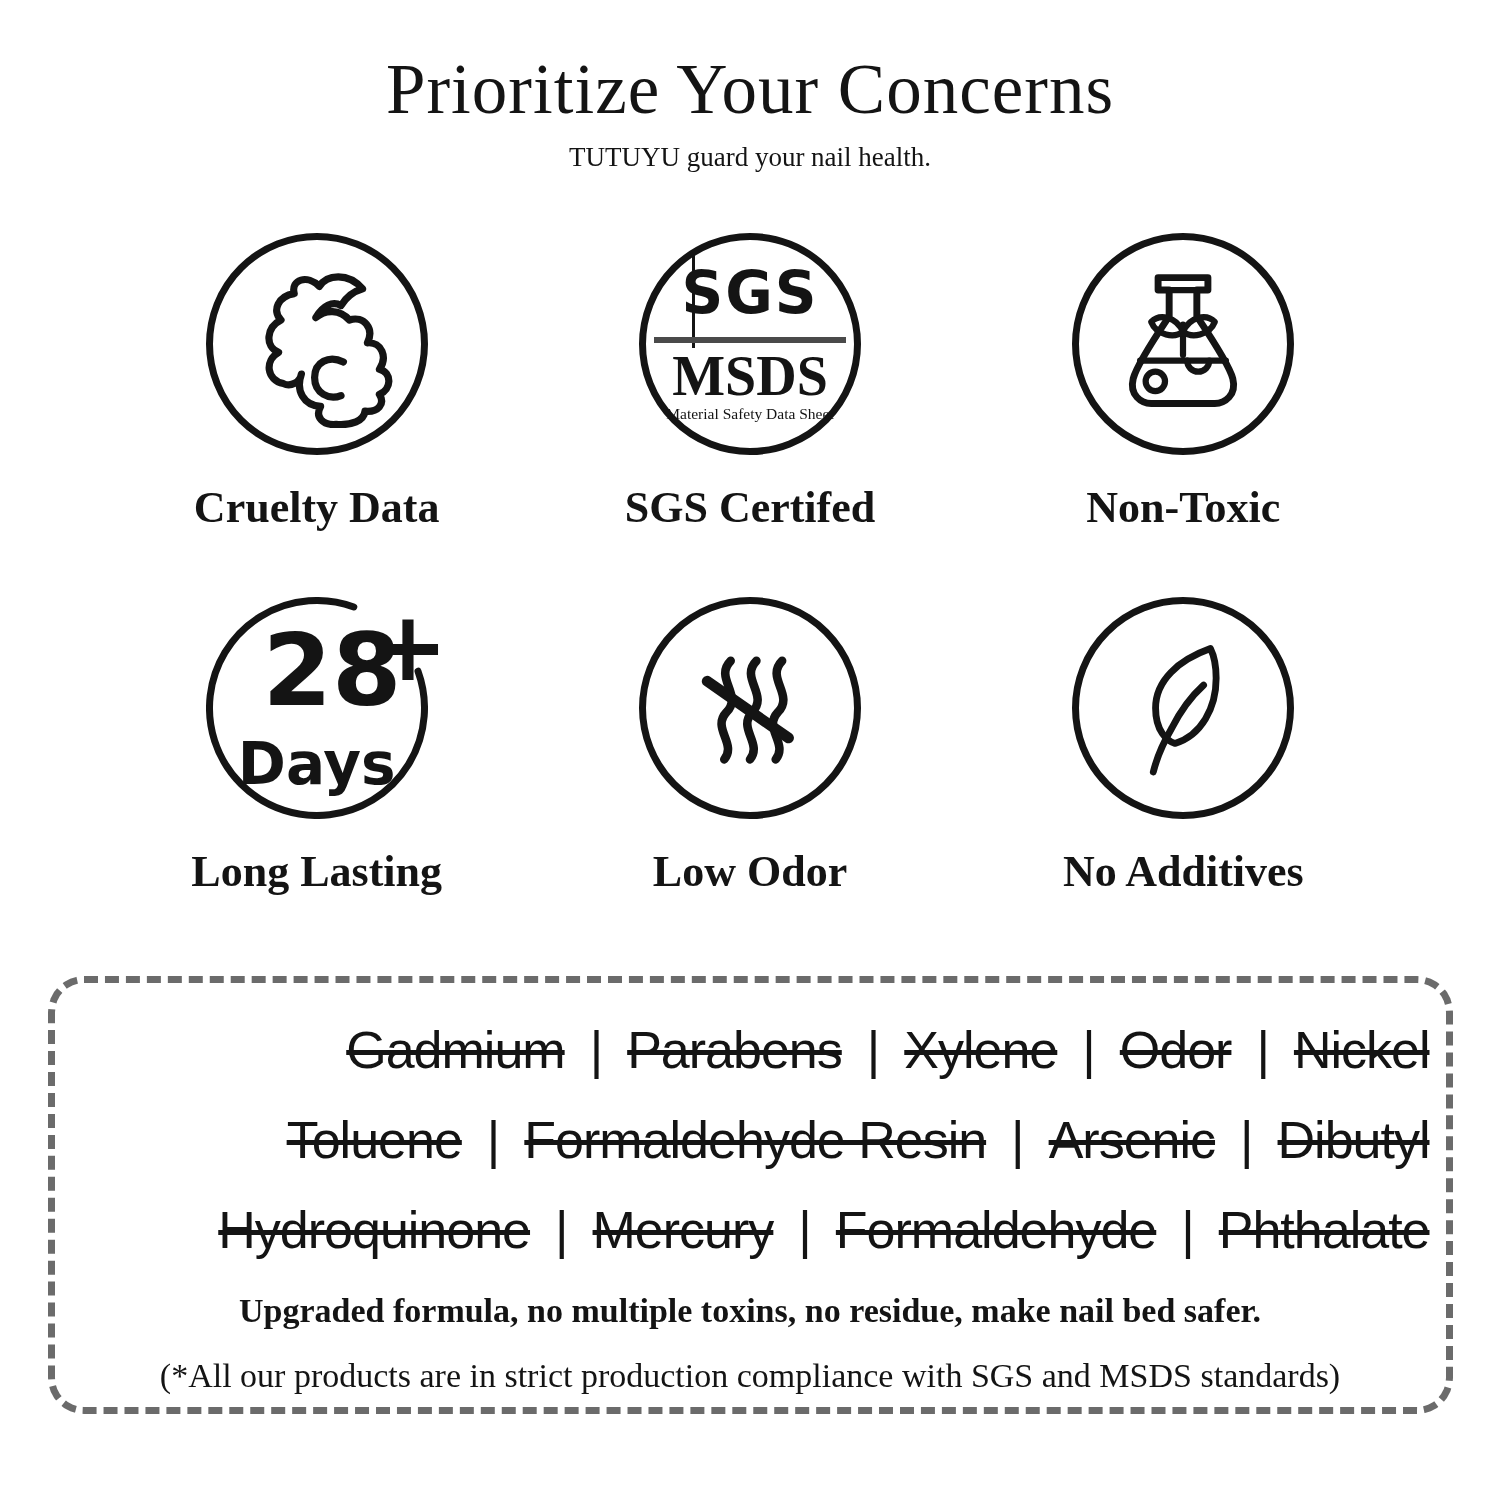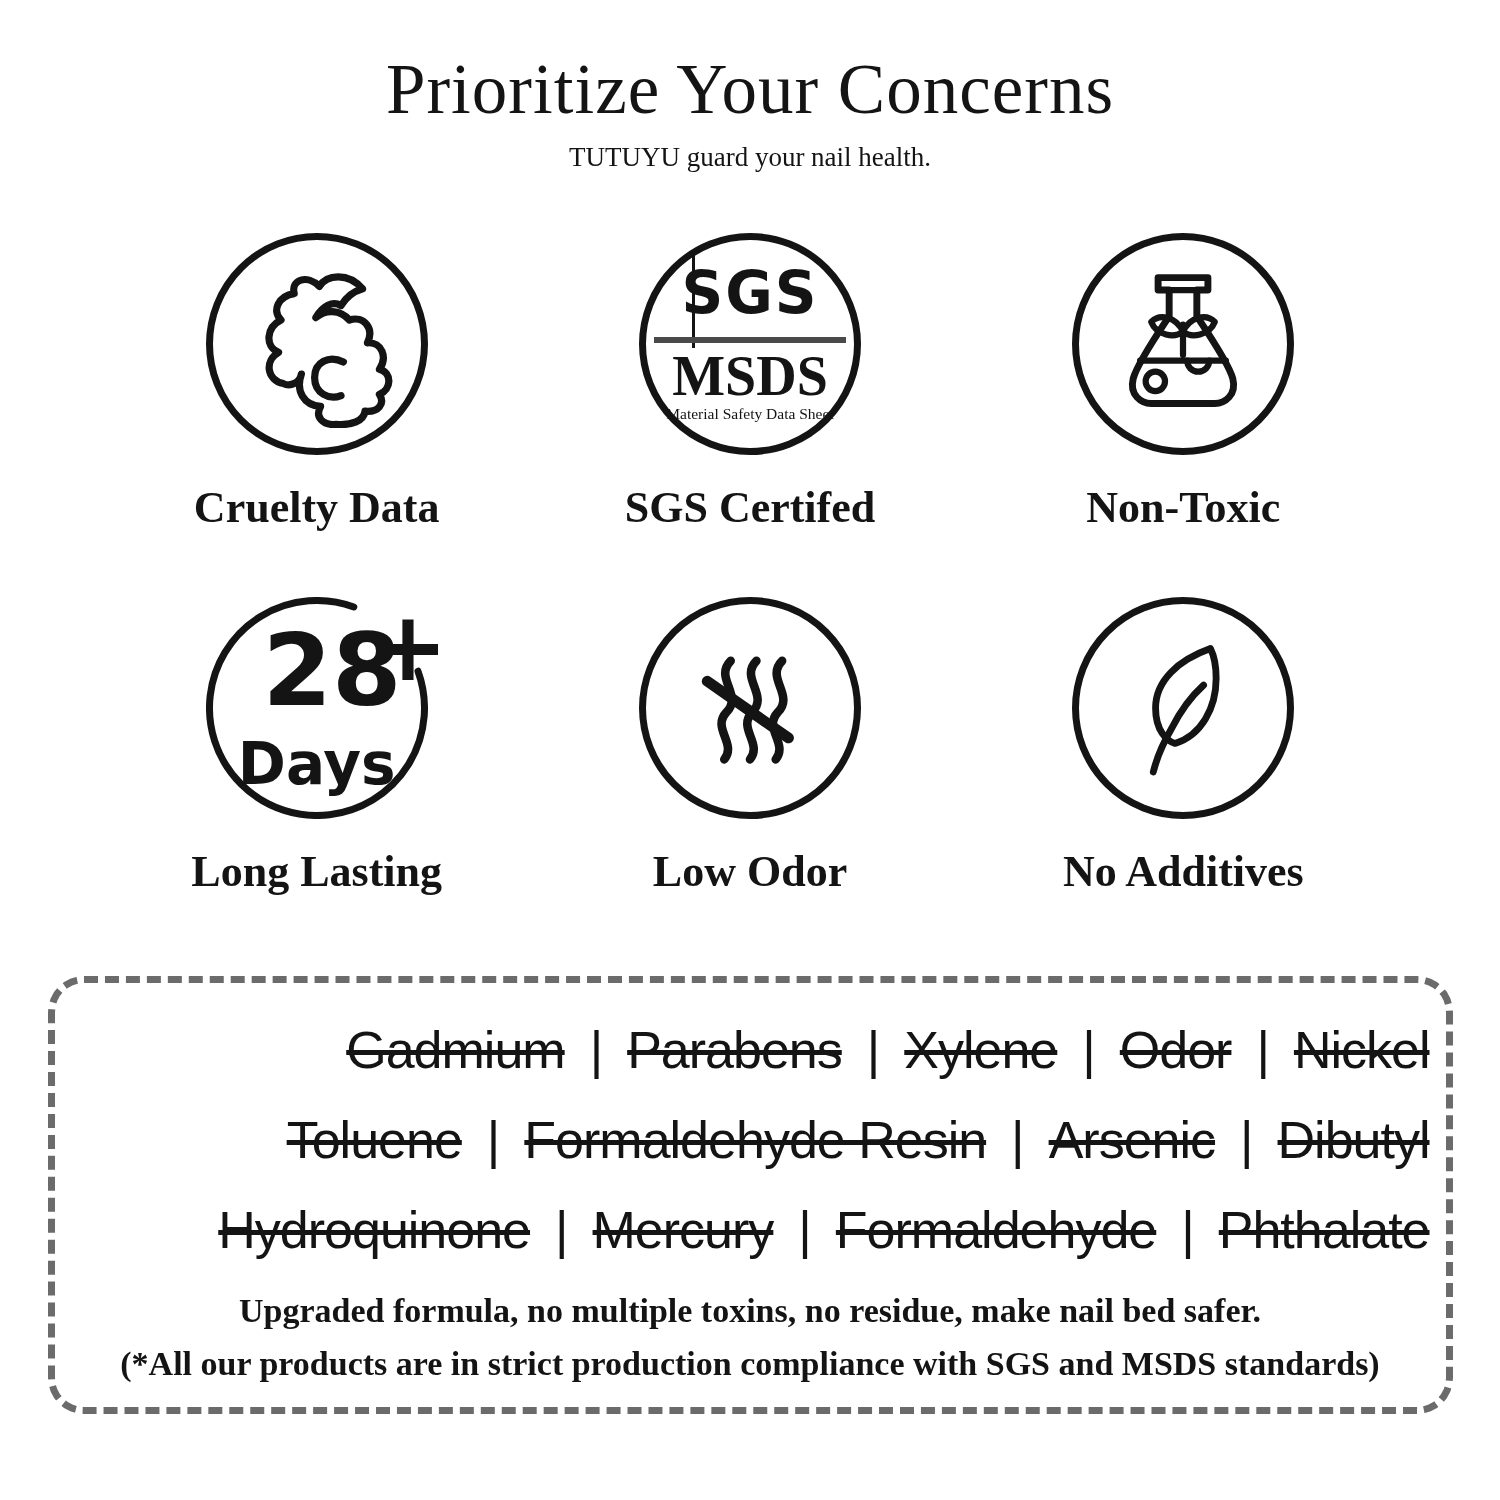--- a/index.html
+++ b/index.html
@@ -48,21 +48,21 @@
     padding:36px 16px 0;
   }
   .chem-row{
     display:flex;justify-content:flex-end;align-items:center;white-space:nowrap;
     height:62px;margin-bottom:28px;
     font-family:"Liberation Sans",sans-serif;font-size:52px;font-weight:400;letter-spacing:-1px;
   }
   .chem{text-decoration-line:line-through;text-decoration-thickness:5px;}
   .sep{margin:0 25px;font-weight:300;}
   .note1{margin-top:30px;text-align:center;font-size:34px;font-weight:700;line-height:1.2;}
-  .note2{margin-top:12px;text-align:center;font-size:34px;font-weight:700;line-height:1.2;}
+  .note2{margin-top:24px;text-align:center;font-size:34px;font-weight:400;line-height:1.2;}
 </style>
 </head>
 <body>
 
 <div class="canvas">
 
   <div class="hdr">
     <h1>Prioritize Your Concerns</h1>
     <p>TUTUYU guard your nail health.</p>
   </div>

